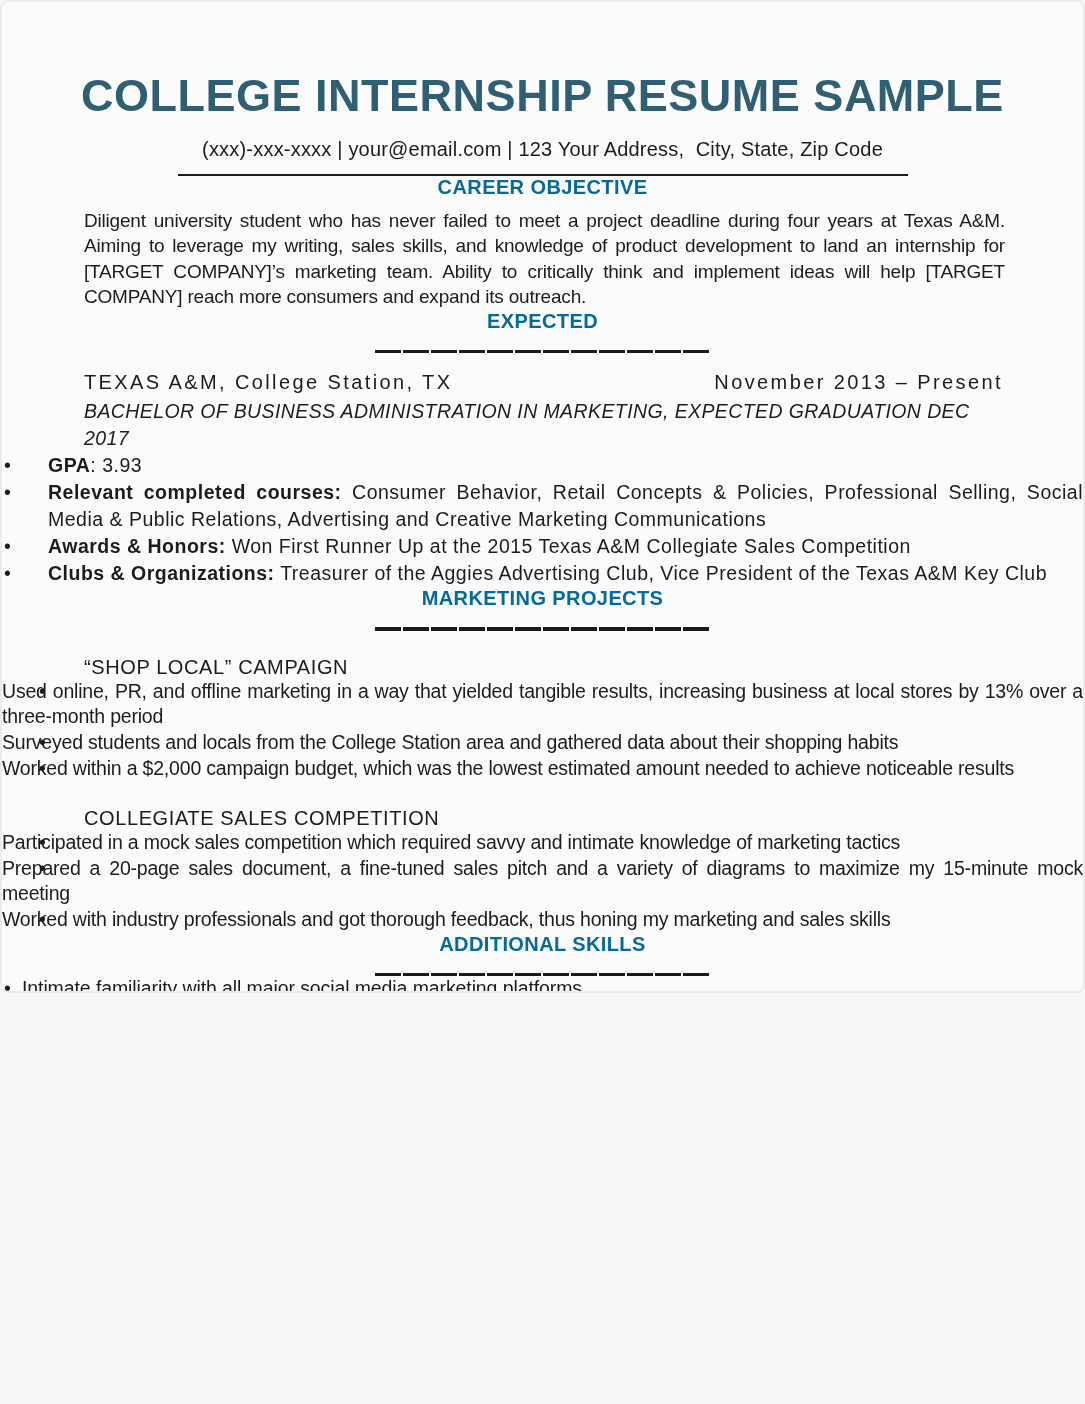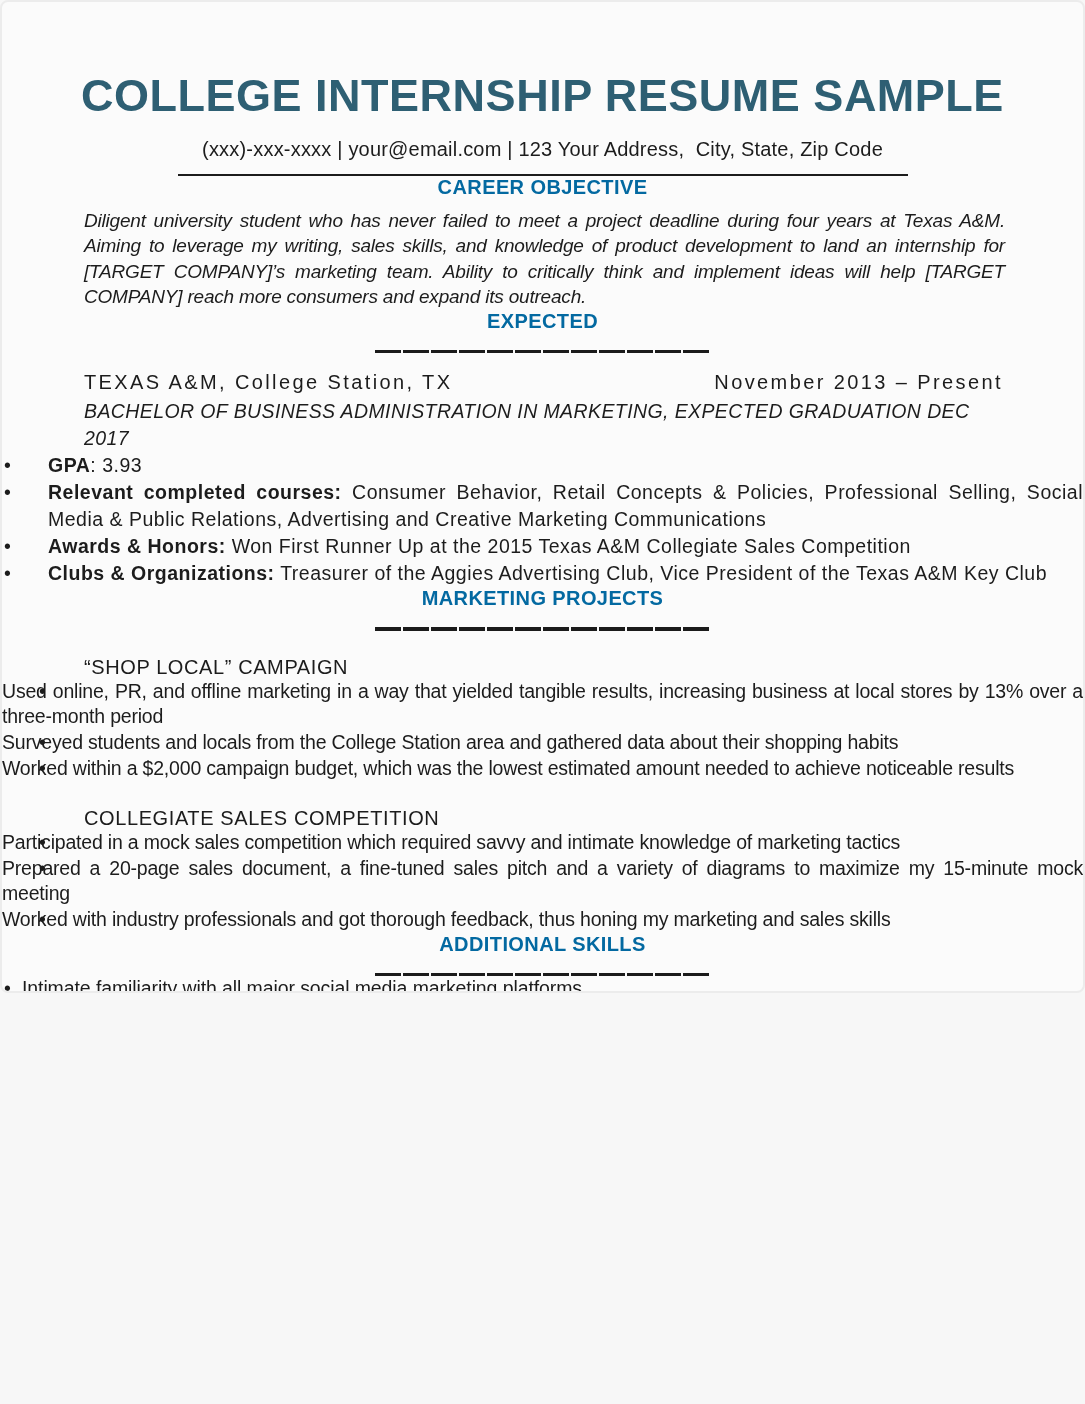--- a/index.html
+++ b/index.html
@@ -51,21 +51,20 @@
     margin: 17px auto 0;
     background: repeating-linear-gradient(90deg, #1b1b1b 0 26px, rgba(0,0,0,0) 26px 28px);
   }
   .mt-career { margin-top: 28px; }
   .objective {
     margin: 9px 78px 0 82px;
     font-size: 19px;
     line-height: 25.5px;
     text-align: justify;
     letter-spacing: -0.2px;
-    font-style: italic;
   }
   .mt-education { margin-top: 27px; }
   .edu-row {
     display: flex;
     justify-content: space-between;
     margin: 18px 80px 0 82px;
     font-size: 20px;
     letter-spacing: 2.4px;
     white-space: nowrap;
   }

